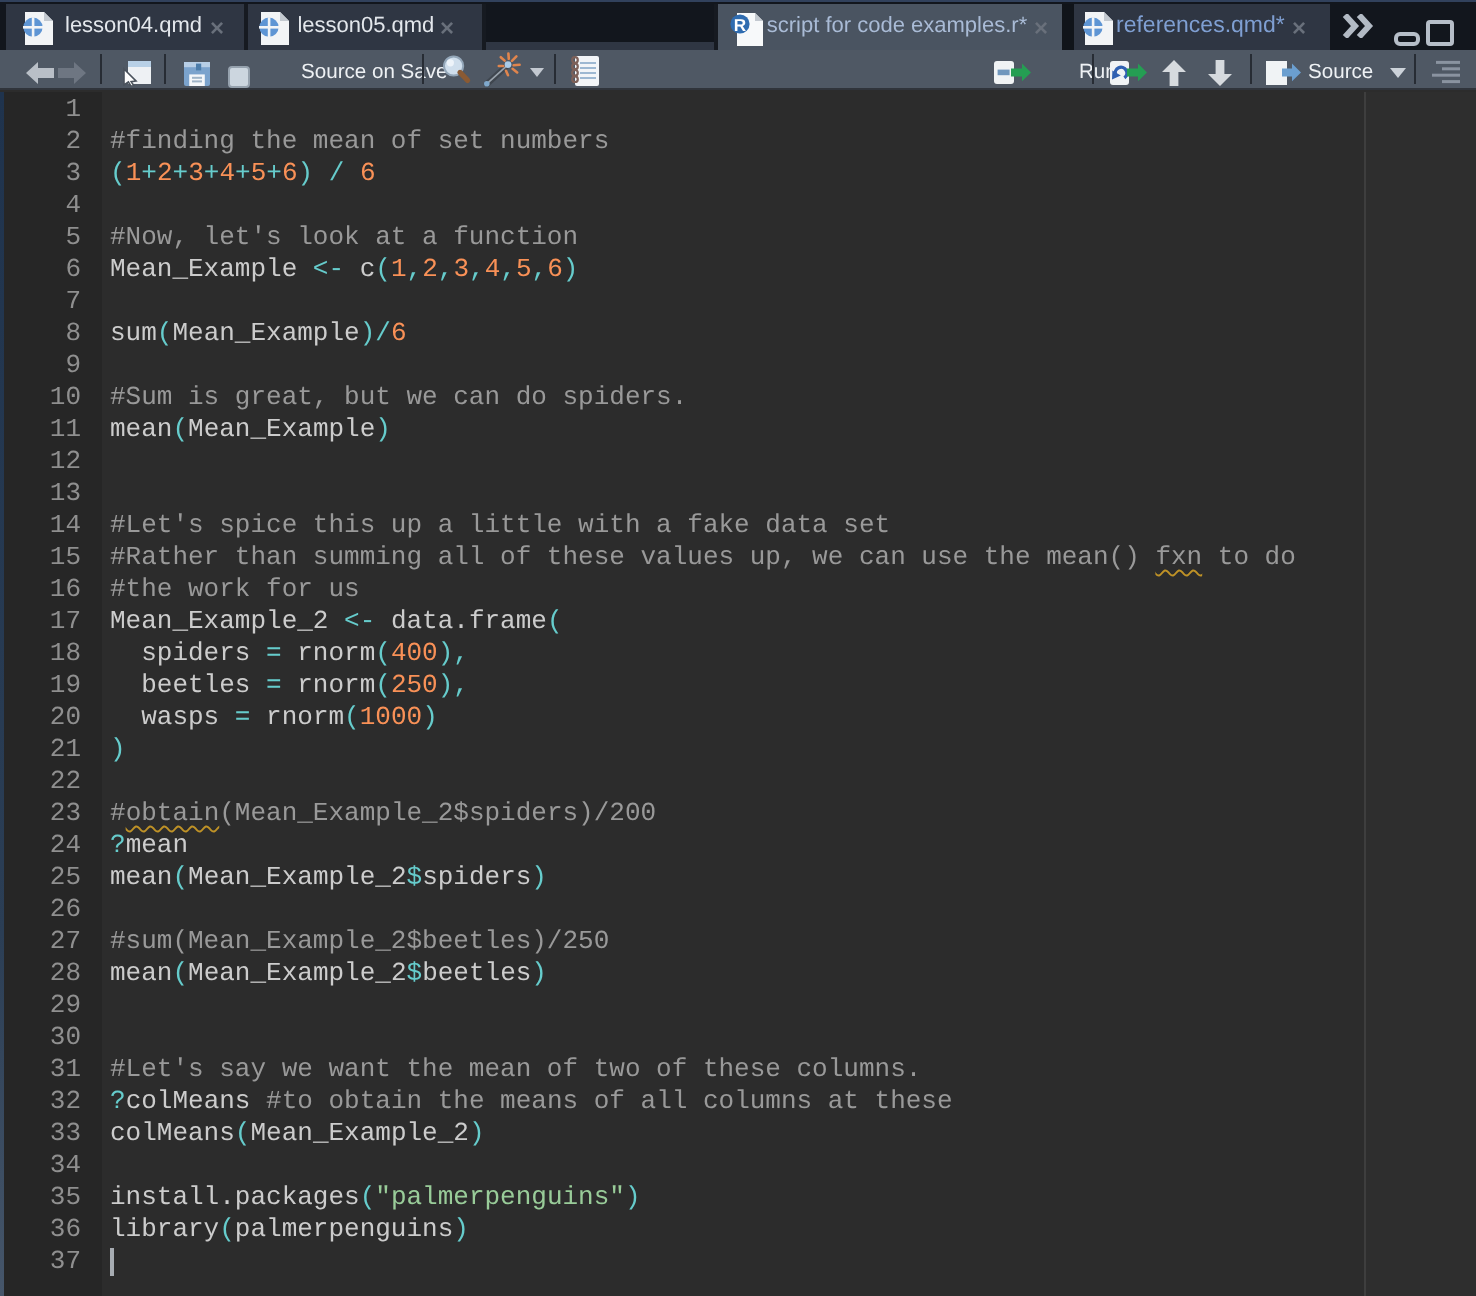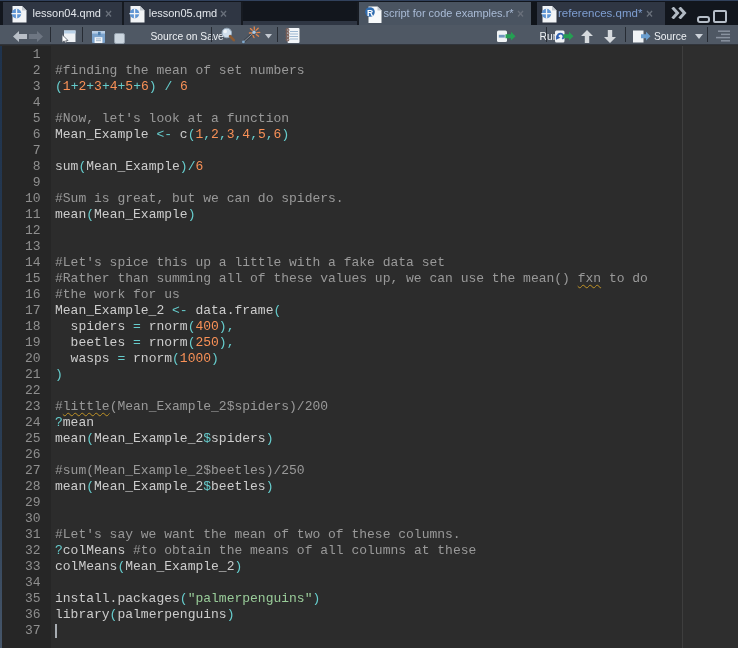--- a/index.html
+++ b/index.html
@@ -272,21 +272,21 @@
 
 <span class="c">#Let's spice this up a little with a fake data set</span>
 <span class="c">#Rather than summing all of these values up, we can use the mean() <span class="sq">fxn</span> to do</span>
 <span class="c">#the work for us</span>
 Mean_Example_2 <span class="o">&lt;-</span> data.frame<span class="o">(</span>
   spiders <span class="o">=</span> rnorm<span class="o">(</span><span class="n">400</span><span class="o">),</span>
   beetles <span class="o">=</span> rnorm<span class="o">(</span><span class="n">250</span><span class="o">),</span>
   wasps <span class="o">=</span> rnorm<span class="o">(</span><span class="n">1000</span><span class="o">)</span>
 <span class="o">)</span>
 
-<span class="c">#<span class="sq">little</span>(Mean_Example_2$spiders)/200</span>
+<span class="c">#<span class="sq">obtain</span>(Mean_Example_2$spiders)/200</span>
 <span class="o">?</span>mean
 mean<span class="o">(</span>Mean_Example_2<span class="o">$</span>spiders<span class="o">)</span>
 
 <span class="c">#sum(Mean_Example_2$beetles)/250</span>
 mean<span class="o">(</span>Mean_Example_2<span class="o">$</span>beetles<span class="o">)</span>
 
 
 <span class="c">#Let's say we want the mean of two of these columns.</span>
 <span class="o">?</span>colMeans <span class="c">#to obtain the means of all columns at these</span>
 colMeans<span class="o">(</span>Mean_Example_2<span class="o">)</span>

